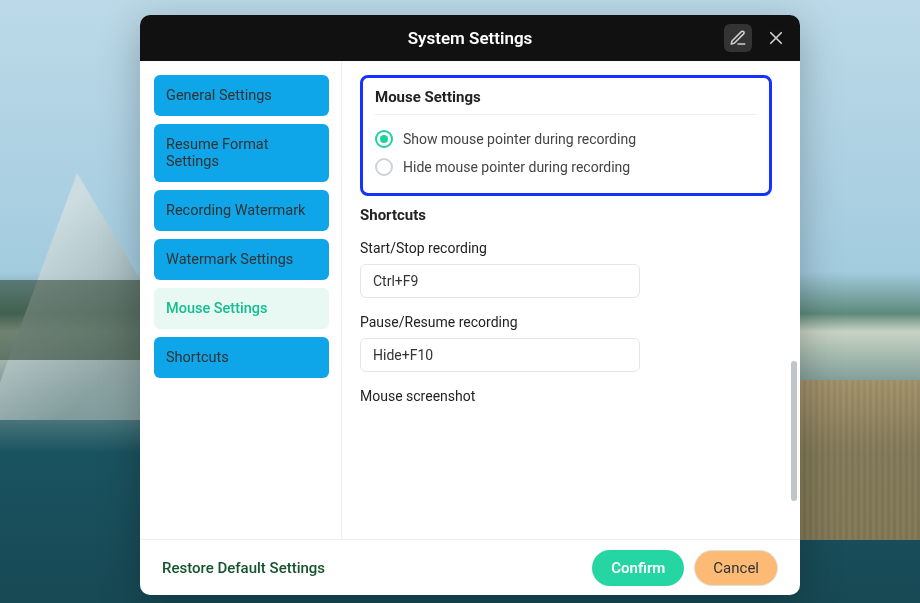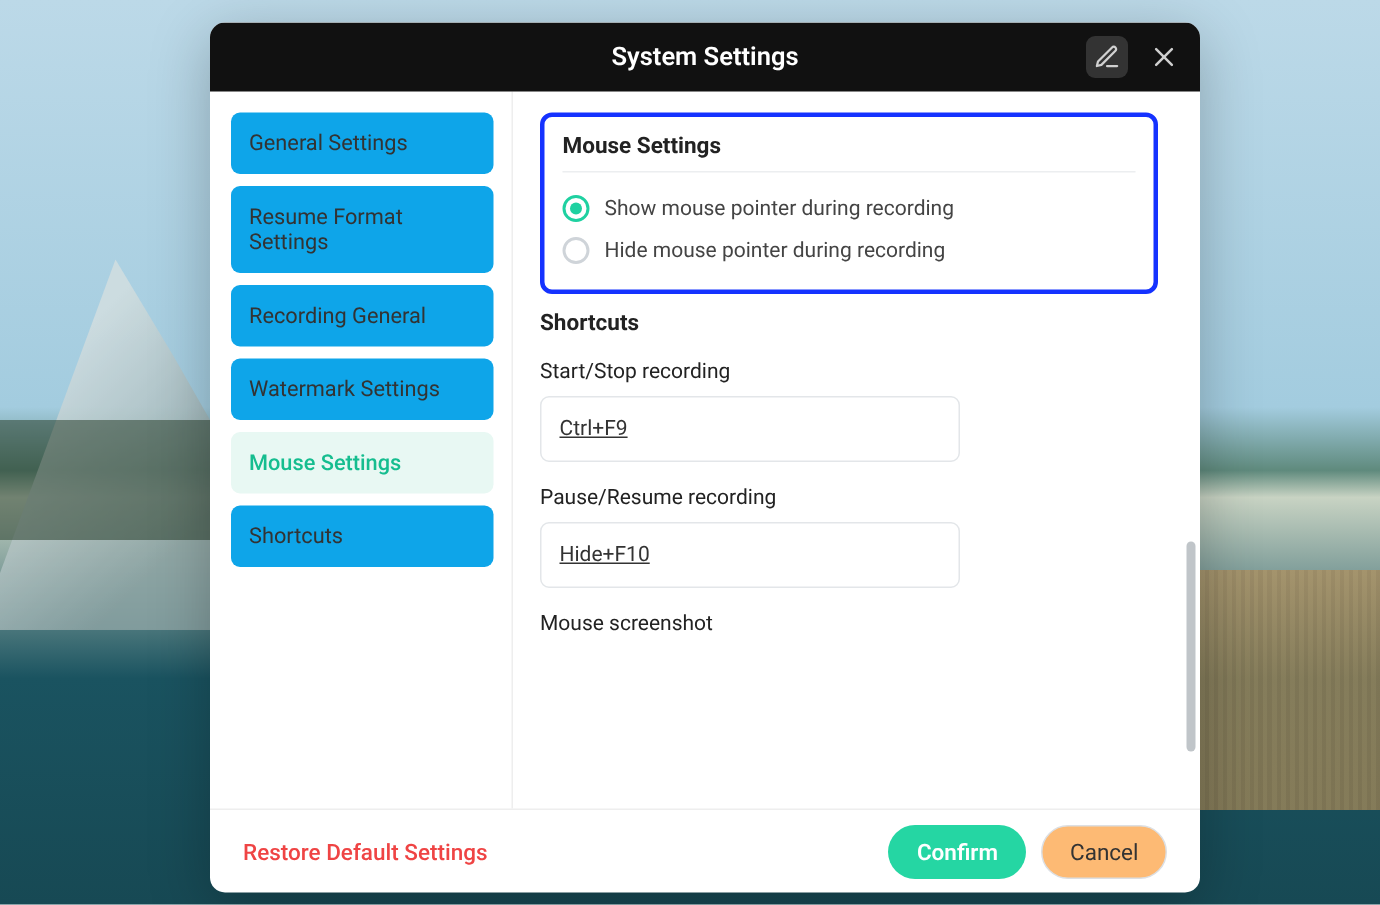--- a/index.html
+++ b/index.html
@@ -101,36 +101,36 @@
       border: 2px solid #cfd4d9; display: flex;
       align-items: center; justify-content: center; flex: none;
     }
     .radio.checked { border-color: #1fd1a1; }
     .radio.checked::after {
       content: ""; width: 8px; height: 8px; border-radius: 50%; background: #1fd1a1;
     }
 
     .field-label { font-size: 14px; color: #222; margin: 16px 0 8px 0; }
     .text-input {
-      width: 280px; height: 44px; border-radius: 6px;
+      width: 280px; height: 34px; border-radius: 6px;
       border: 1px solid #e3e6e9; background: #fff;
       padding: 0 12px; font-size: 14px; color: #333;
-      display: flex; align-items: center; text-decoration: underline;
+      display: flex; align-items: center;
     }
 
     .scroll-thumb {
       position: absolute; right: 3px; top: 300px; width: 6px; height: 140px;
       background: #c0c5c9; border-radius: 3px;
     }
 
     .footer {
       height: 56px; border-top: 1px solid #eee;
       display: flex; align-items: center; padding: 0 22px;
     }
-    .restore-link { color: #ef4444; font-size: 15px; font-weight: 500; cursor: pointer; }
+    .restore-link { color: #14532d; font-size: 15px; font-weight: 500; cursor: pointer; }
     .spacer { flex: 1; }
     .btn {
       height: 36px; padding: 0 18px; border-radius: 18px; font-size: 15px;
       display: flex; align-items: center; cursor: pointer; margin-left: 10px;
       border: 1px solid transparent;
     }
     .btn.primary { background: #25d6a3; color: #fff; font-weight: 600; }
     .btn.secondary { background: #fdba74; border-color: #dcdfe3; color: #333; }
   </style>
 </head>
@@ -158,21 +158,21 @@
           </svg>
       </div>
     </div>
   </div>
 
   <div class="body">
 
     <div class="sidebar">
       <div class="side-item">General Settings</div>
       <div class="side-item">Resume Format Settings</div>
-      <div class="side-item">Recording General</div>
+      <div class="side-item">Recording Watermark</div>
       <div class="side-item">Watermark Settings</div>
       <div class="side-item active">Mouse Settings</div>
       <div class="side-item">Shortcuts</div>
     </div>
 
     <div class="content">
 
       <div class="highlight-box">
         <div class="section-title">Mouse Settings</div>
         <div class="radio-row">

